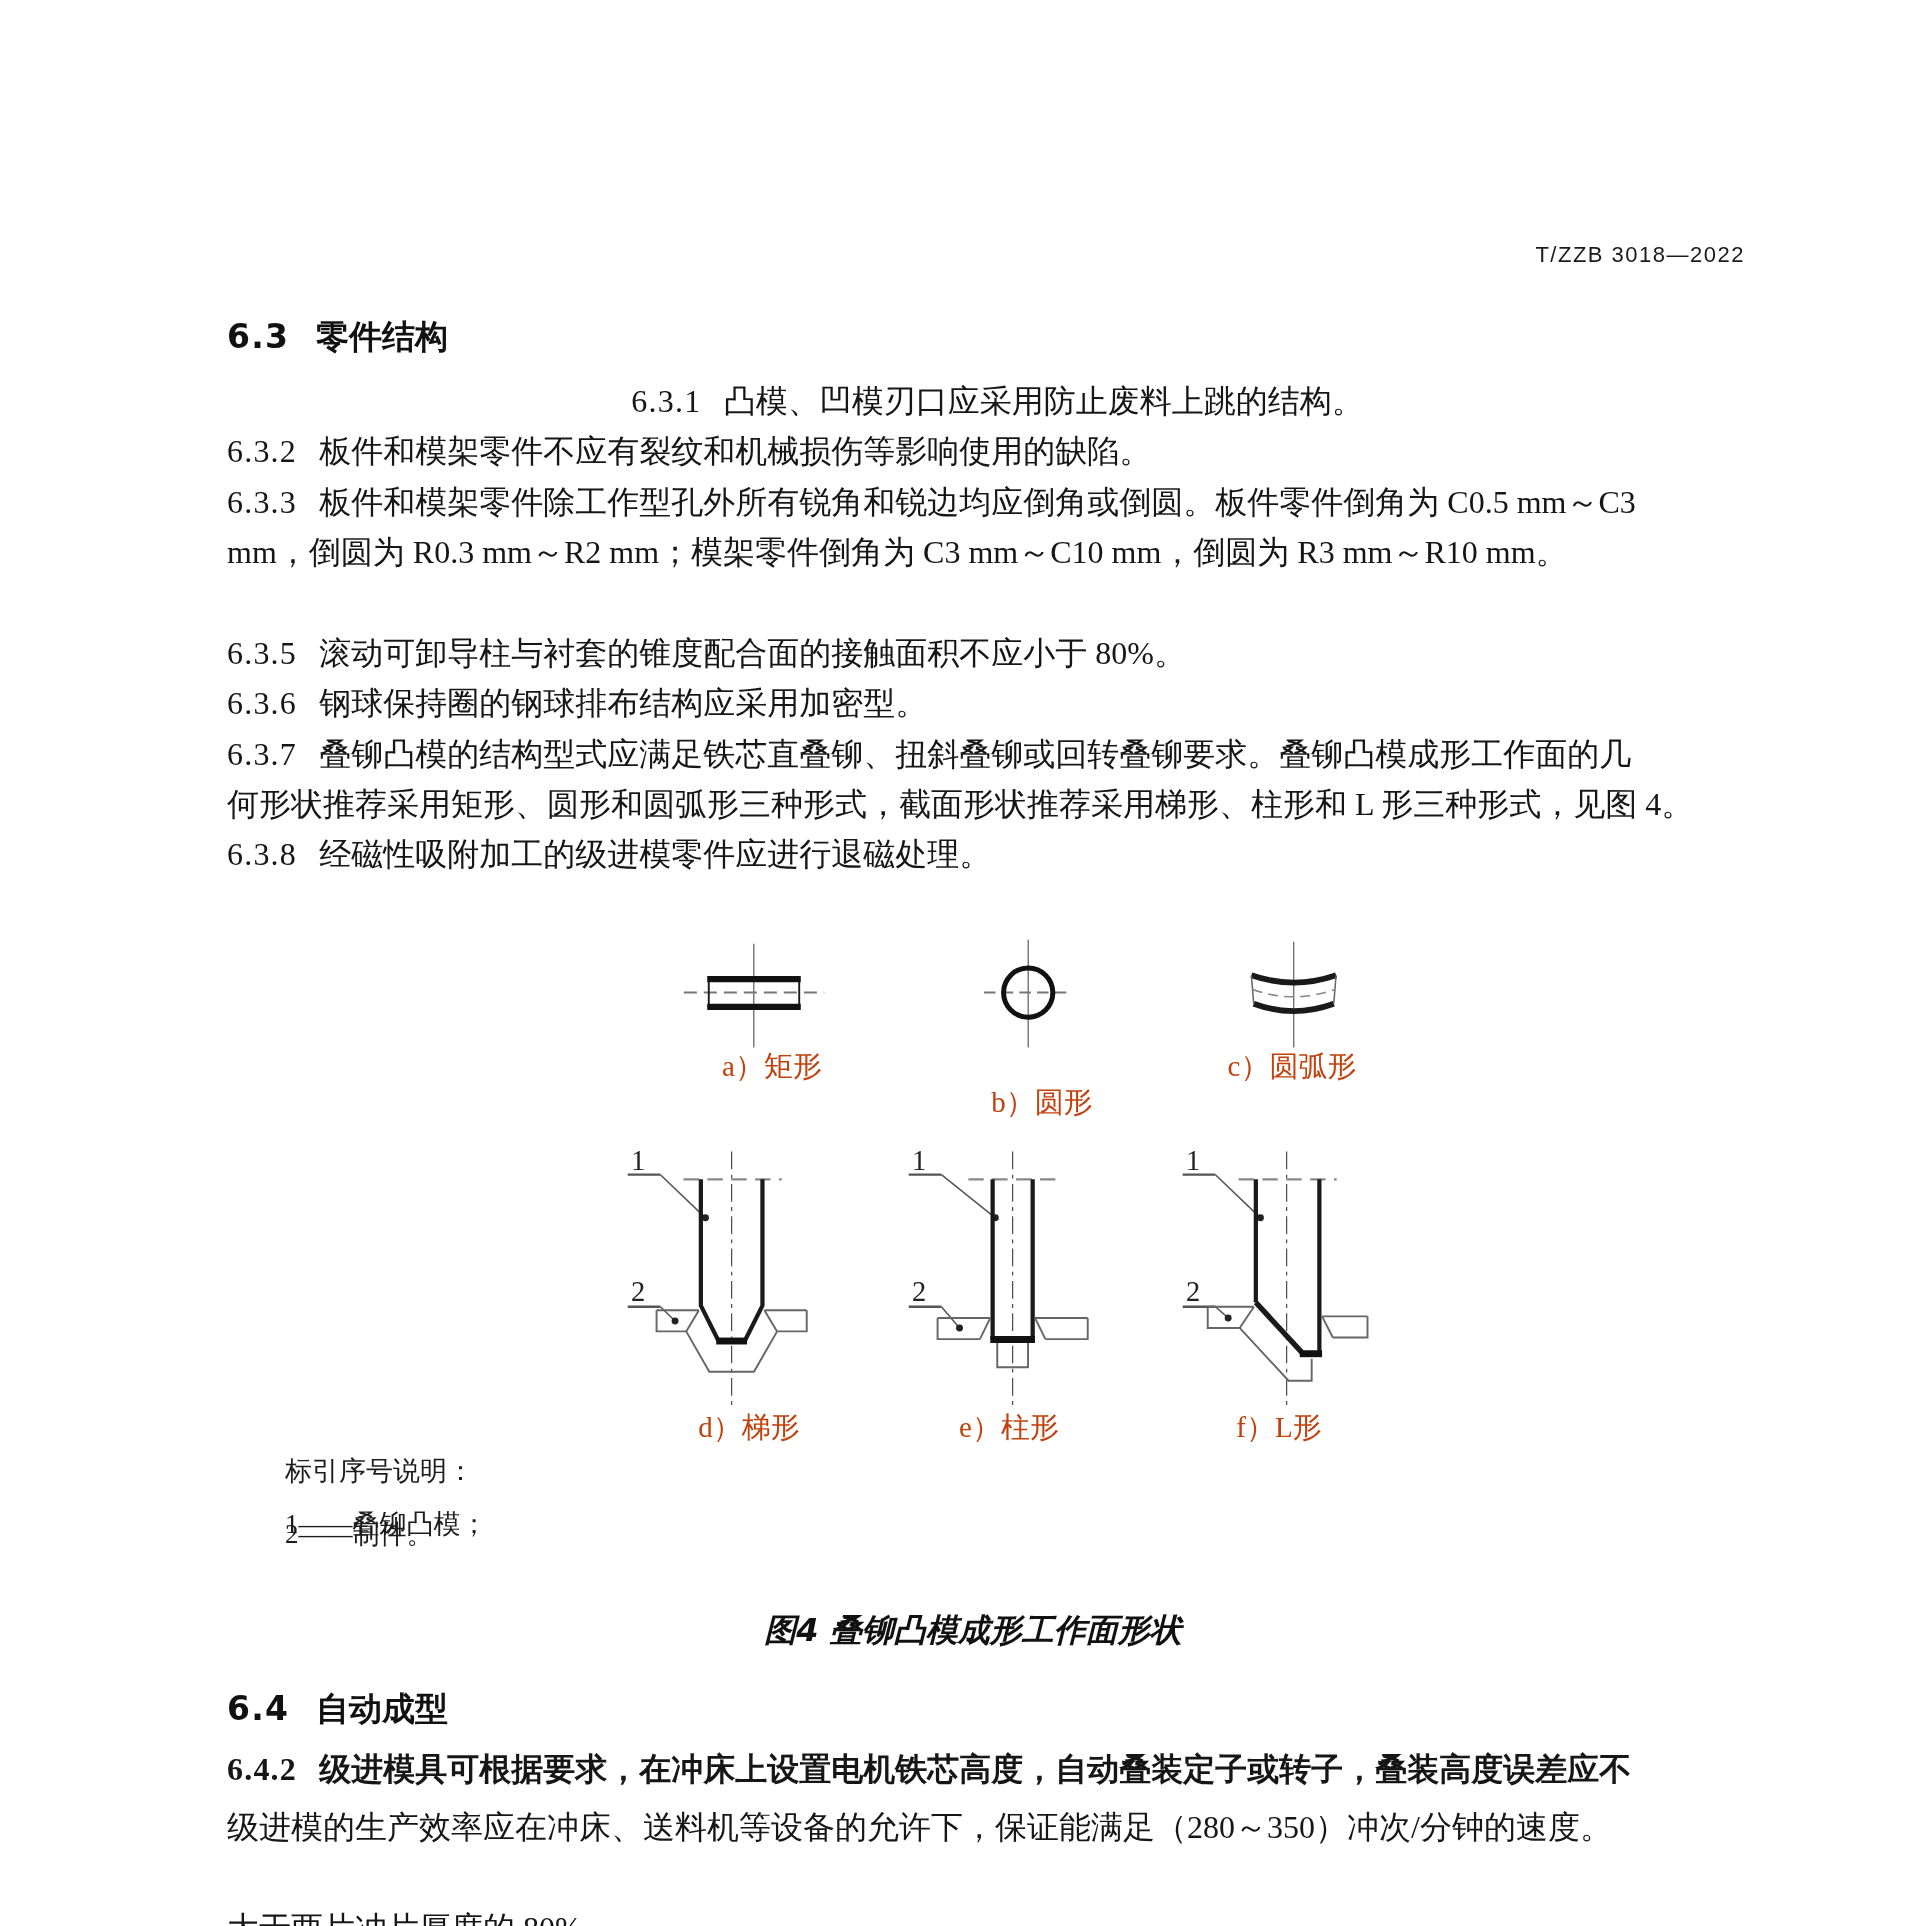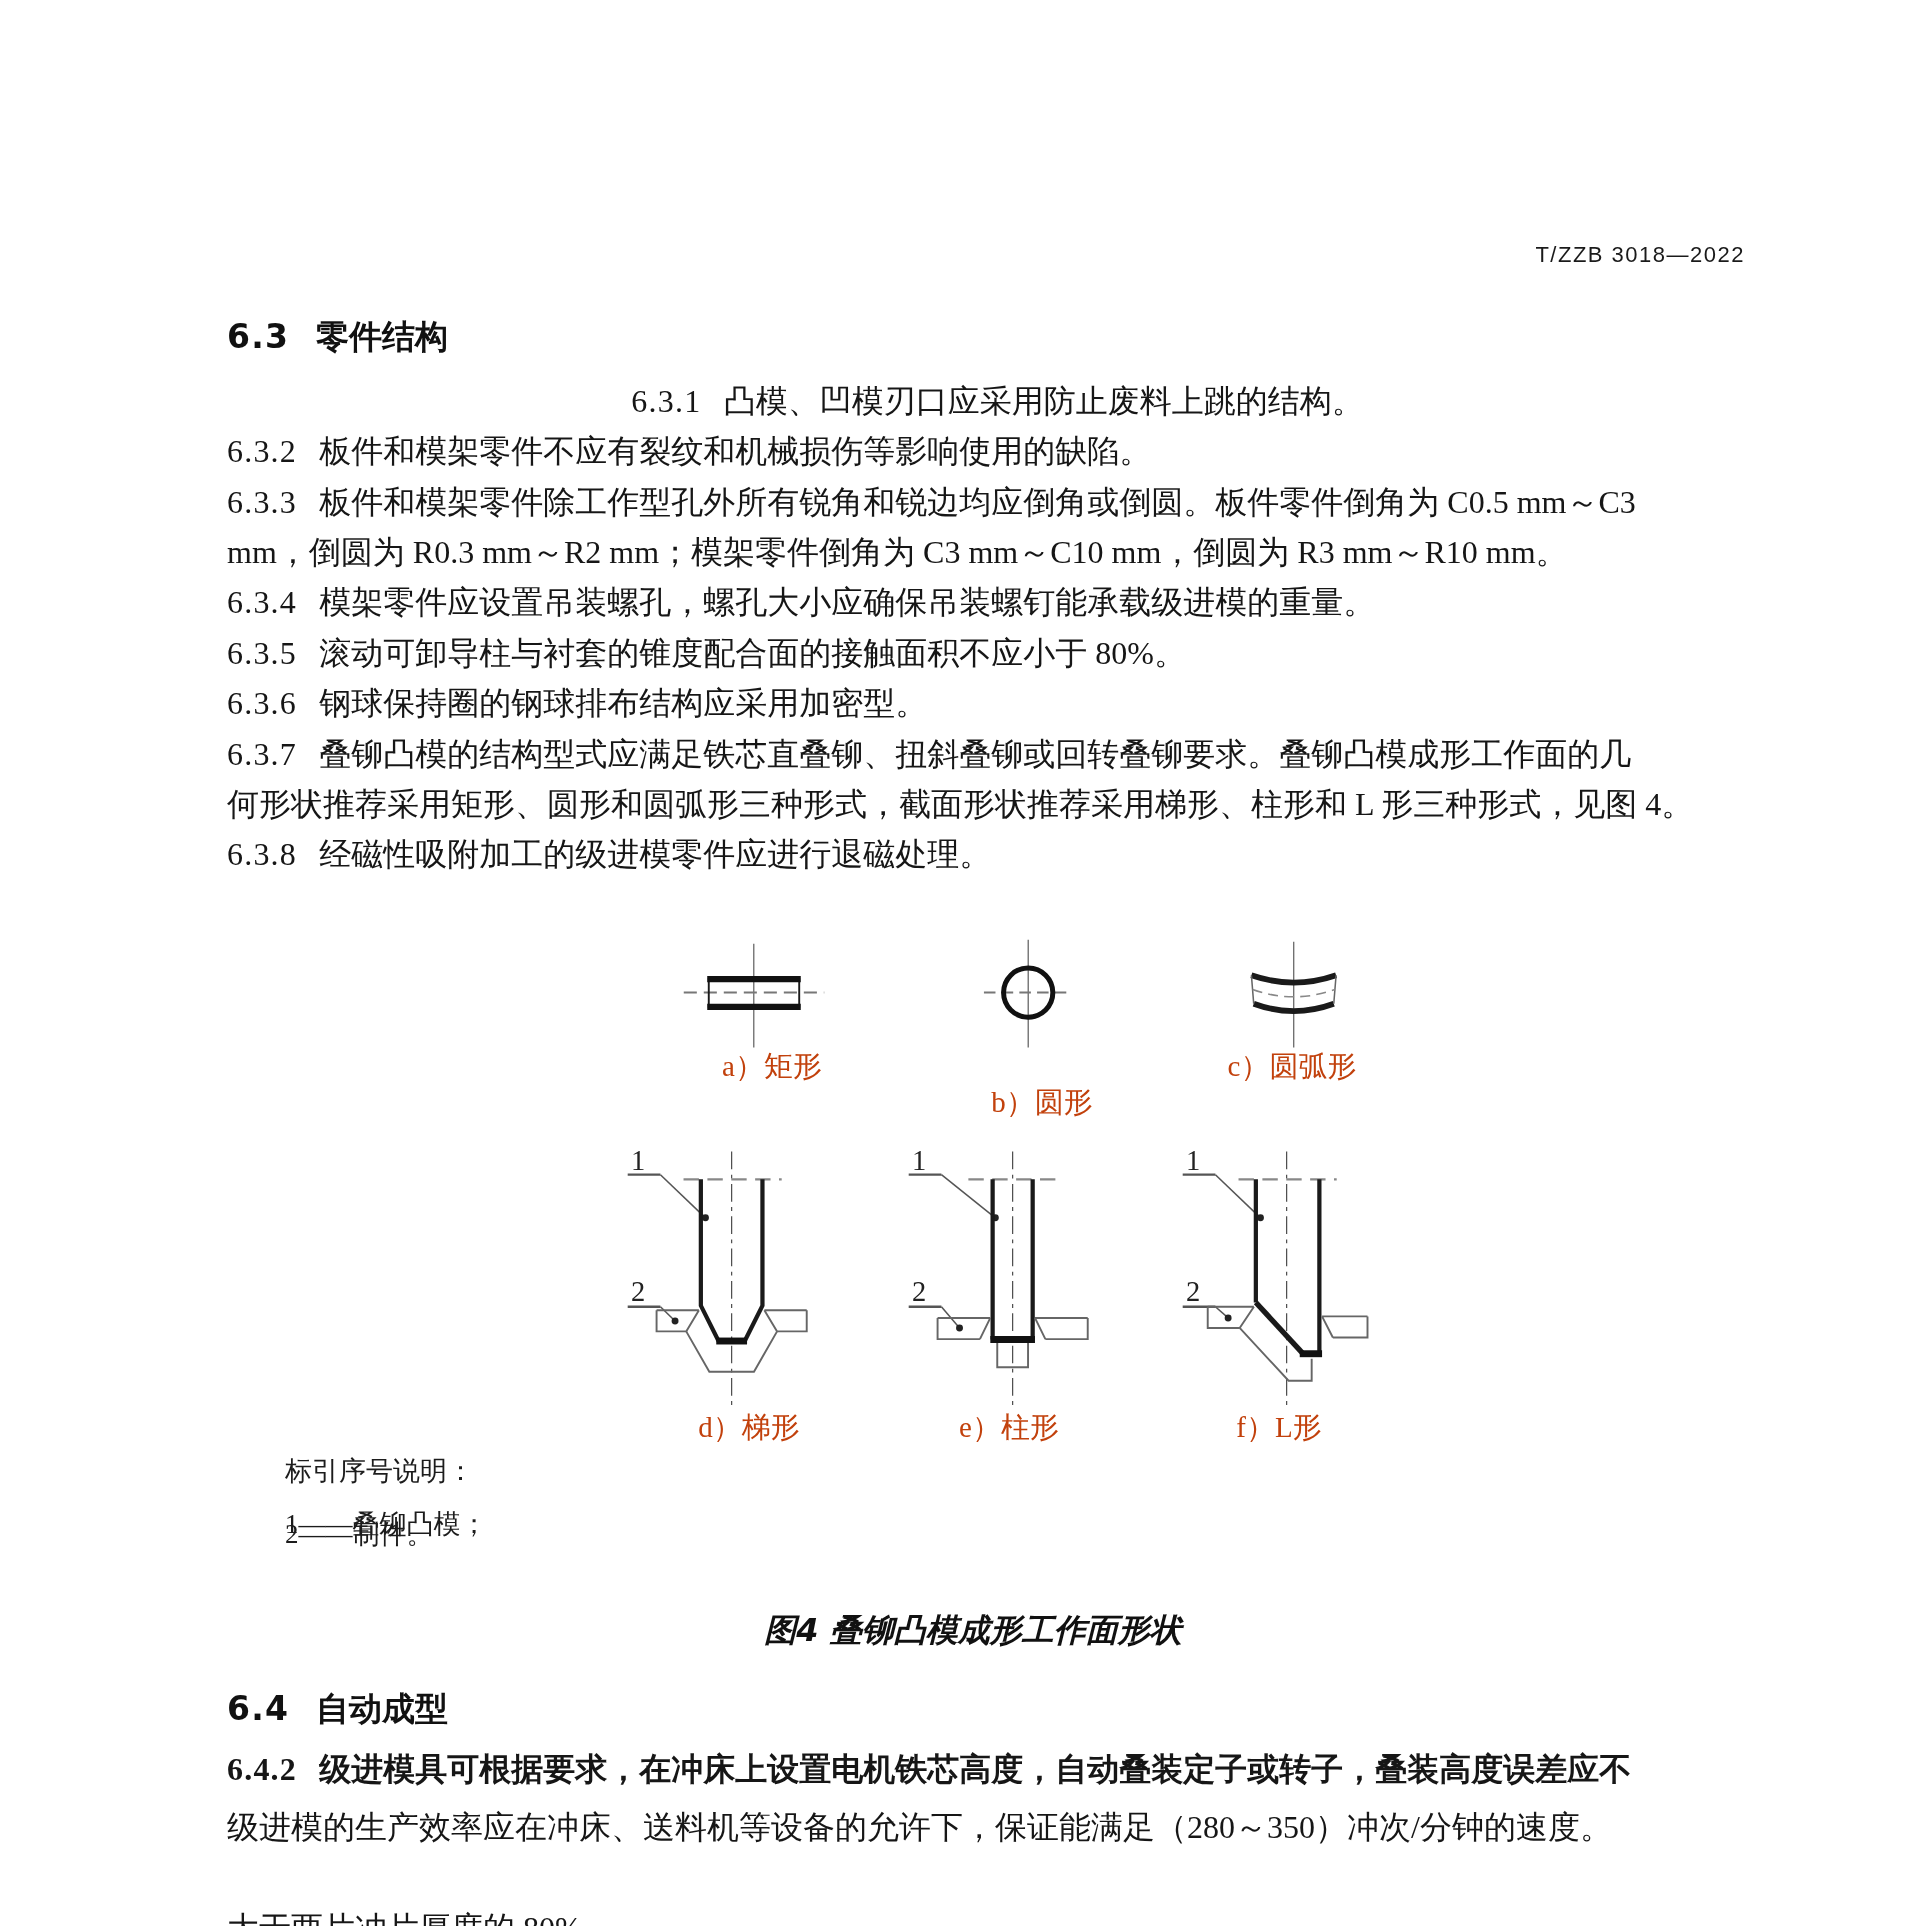--- a/index.html
+++ b/index.html
@@ -31,21 +31,20 @@
   <div class="doc-code">T/ZZB 3018—2022</div>
 
   <div class="sec-heading" style="top:315px;">
     <span class="num">6.3</span><span>零件结构</span>
   </div>
 
   <div class="bodyline" style="top:380px;text-align:center;"><span class="num">6.3.1</span><span>凸模、凹模刃口应采用防止废料上跳的结构。</span></div>
   <div class="bodyline" style="top:430px;"><span class="num">6.3.2</span><span>板件和模架零件不应有裂纹和机械损伤等影响使用的缺陷。</span></div>
   <div class="bodyline" style="top:481px;"><span class="num">6.3.3</span><span>板件和模架零件除工作型孔外所有锐角和锐边均应倒角或倒圆。板件零件倒角为 C0.5 mm～C3</span></div>
   <div class="bodyline" style="top:531px;"><span>mm，倒圆为 R0.3 mm～R2 mm；模架零件倒角为 C3 mm～C10 mm，倒圆为 R3 mm～R10 mm。</span></div>
-  <div class="bodyline" style="top:581px;"><span class="num">6.3.4</span><span>模架零件应设置吊装螺孔，螺孔大小应确保吊装螺钉能承载级进模的重量。</span></div>
   <div class="bodyline" style="top:632px;"><span class="num">6.3.5</span><span>滚动可卸导柱与衬套的锥度配合面的接触面积不应小于 80%。</span></div>
   <div class="bodyline" style="top:682px;"><span class="num">6.3.6</span><span>钢球保持圈的钢球排布结构应采用加密型。</span></div>
   <div class="bodyline" style="top:733px;"><span class="num">6.3.7</span><span>叠铆凸模的结构型式应满足铁芯直叠铆、扭斜叠铆或回转叠铆要求。叠铆凸模成形工作面的几</span></div>
   <div class="bodyline" style="top:783px;"><span>何形状推荐采用矩形、圆形和圆弧形三种形式，截面形状推荐采用梯形、柱形和 L 形三种形式，见图 4。</span></div>
   <div class="bodyline" style="top:833px;"><span class="num">6.3.8</span><span>经磁性吸附加工的级进模零件应进行退磁处理。</span></div>
 
   <svg class="abs" style="left:616px;top:936px;" width="809" height="127" viewBox="0 0 2100 330">
 
     <line x1="357" y1="20" x2="357" y2="290" stroke="#555" stroke-width="3"></line>
     <line x1="175" y1="147" x2="540" y2="147" stroke="#777" stroke-width="5" stroke-dasharray="34 18"></line>

